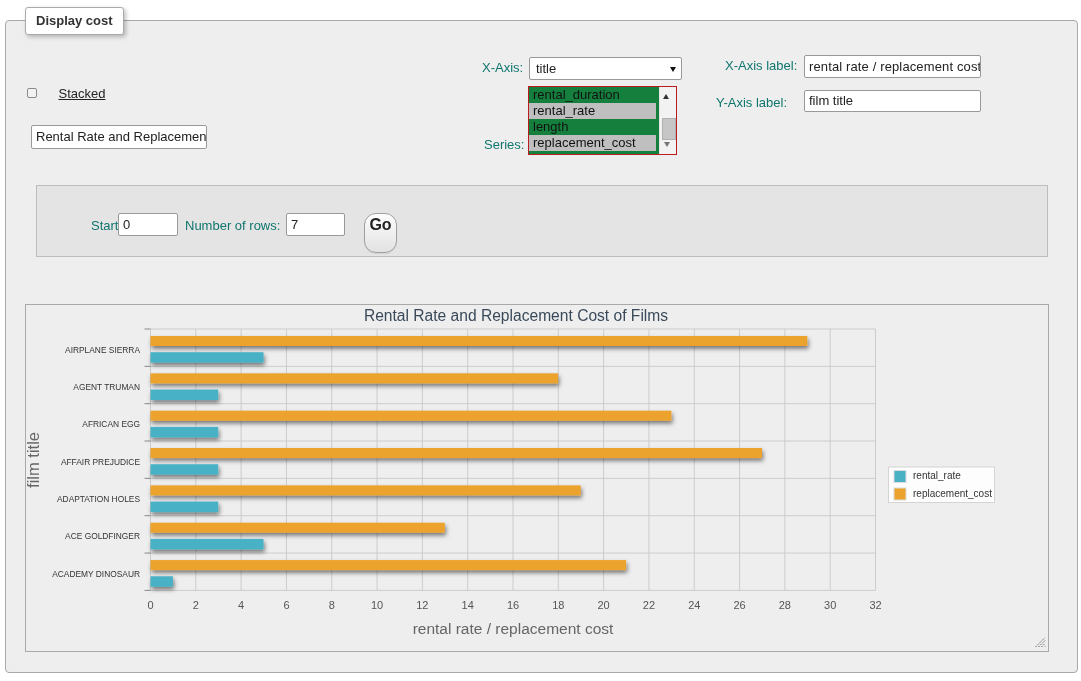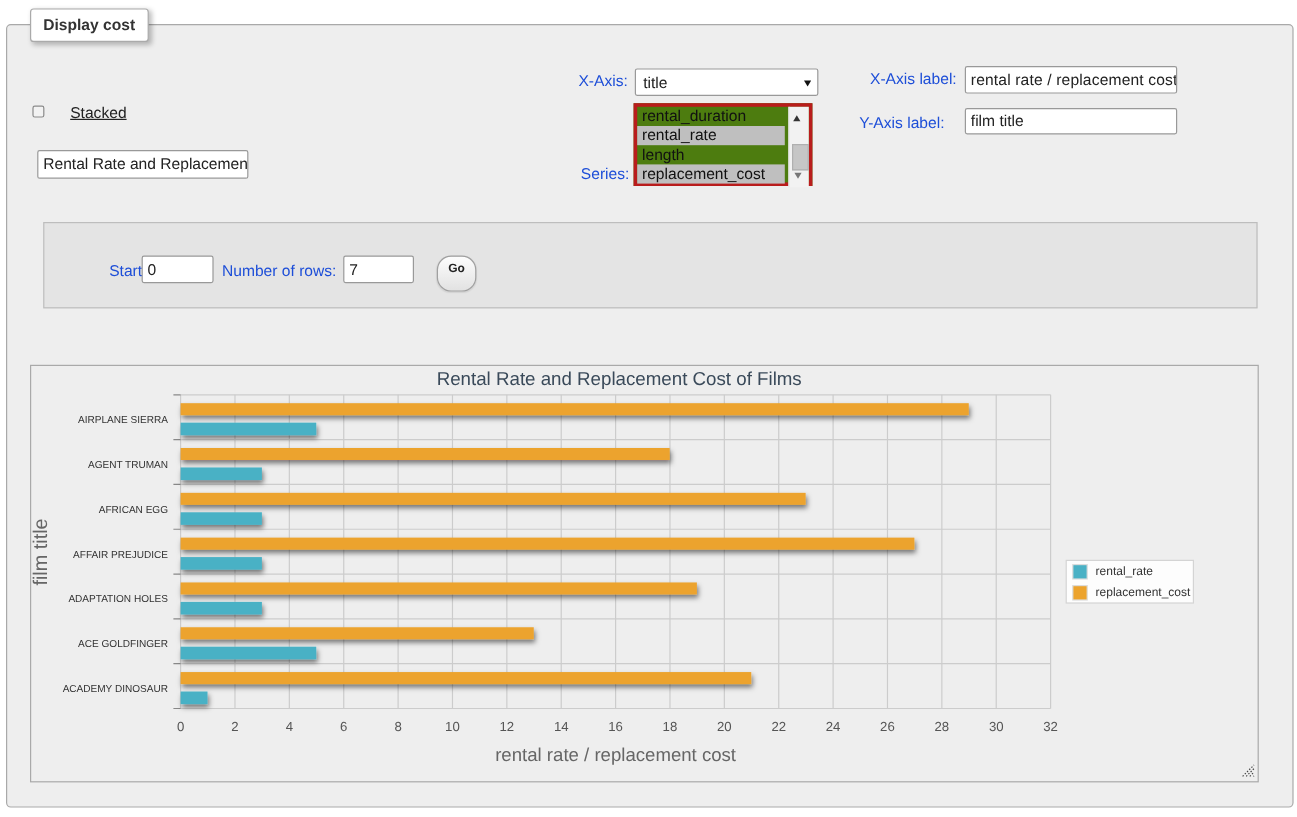--- a/index.html
+++ b/index.html
@@ -1,42 +1,42 @@
 <!DOCTYPE html>
 <html><head>
 <meta charset="utf-8">
 <style>
 html,body{margin:0;padding:0;background:#fff;font-family:"Liberation Sans",sans-serif;}
 #page{position:relative;width:1081px;height:681px;overflow:hidden;}
 .abs{position:absolute;}
 #fieldset{left:5px;top:20px;width:1073px;height:653px;background:#eeeeee;border:1px solid #a9a9a9;border-radius:4px;box-sizing:border-box;}
 #legend{left:25px;top:7px;height:26px;line-height:26px;padding:0 10px;background:#fff;border:1px solid #aaa;border-radius:3px;box-shadow:2px 2px 4px rgba(0,0,0,.25);font-size:13px;font-weight:bold;color:#333;}
-.lbl{font-size:13px;color:#1d4ed8;}
+.lbl{font-size:13px;color:#0f766e;}
 
 #radios{left:30px;top:57px;height:14px;}
 .radio{display:inline-block;width:11px;height:11px;border:1px solid #8a8a8a;border-radius:50%;background:#fdfdfd;vertical-align:middle;position:relative;margin-bottom:3px;}
 .radio.sel::after{content:"";position:absolute;left:3px;top:3px;width:5px;height:5px;border-radius:50%;background:#414141;}
 .rlbl{font-size:13px;color:#222;vertical-align:middle;margin-left:3px;}
 
 .checkbox{display:inline-block;width:8px;height:8px;border:1px solid #8a8a8a;border-radius:2px;background:#f2f2f2;}
 input.txt,.txt{box-sizing:border-box;background:#fff;border:1px solid #999;border-radius:2px;font-size:13px;color:#222;padding:0 4px;font-family:"Liberation Sans",sans-serif;white-space:nowrap;overflow:hidden;}
 
 #xsel{left:529px;top:57px;width:153px;height:23px;line-height:21px;padding:0 6px;}
 #xsel .arrow{position:absolute;right:5px;top:9px;width:0;height:0;border-left:3.5px solid transparent;border-right:3.5px solid transparent;border-top:5px solid #111;}
 
-#listbox{left:528px;top:86px;width:149px;height:69px;background:#4d7c0f;border:3px solid #b91c1c;box-sizing:border-box;}
+#listbox{left:528px;top:86px;width:149px;height:69px;background:#15803d;border:1px solid #b91c1c;box-sizing:border-box;}
 .litem{height:16px;line-height:16px;padding-left:4px;margin-right:20px;font-size:13px;color:#111;white-space:nowrap;overflow:hidden;}
 .litem.sel{background:#bfbfbf;}
 #lsb{position:absolute;right:0;top:0;width:16px;height:67px;background:#f2f2f2;border-left:1px solid #e4e4e4;}
 #lsb .thumb{position:absolute;left:2px;top:31px;width:12px;height:20px;background:#c6c6c6;border:1px solid #b0b0b0;}
 #lsb .up{position:absolute;left:3px;top:7px;width:0;height:0;border-left:3.5px solid transparent;border-right:3.5px solid transparent;border-bottom:5px solid #333;}
 #lsb .down{position:absolute;left:4px;bottom:7px;width:0;height:0;border-left:3.5px solid transparent;border-right:3.5px solid transparent;border-top:5px solid #777;}
 
 #panel{left:36px;top:185px;width:1012px;height:72px;background:#e4e4e4;border:1px solid #bdbdbd;box-sizing:border-box;}
-#gobtn{left:364px;top:213px;width:33px;height:30px;border:1px solid #a0a0a0;border-radius:12px;background:linear-gradient(#fdfdfd,#e2e2e2);font-size:10px;font-weight:bold;color:#222;text-align:center;line-height:21px;box-sizing:border-box;box-shadow:0 1px 1px rgba(0,0,0,0.08);}
+#gobtn{left:364px;top:213px;width:33px;height:40px;border:1px solid #a0a0a0;border-radius:12px;background:linear-gradient(#fdfdfd,#e2e2e2);font-size:16px;font-weight:bold;color:#222;text-align:center;line-height:21px;box-sizing:border-box;box-shadow:0 1px 1px rgba(0,0,0,0.08);}
 
 #chartbox{left:25px;top:304px;width:1024px;height:348px;border:1px solid #a9a9a9;box-sizing:border-box;background:#eeeeee;}
 </style>
 </head>
 <body>
 <div id="page">
   <div id="fieldset" class="abs"></div>
   <div id="legend" class="abs">Display cost</div>
 
 

